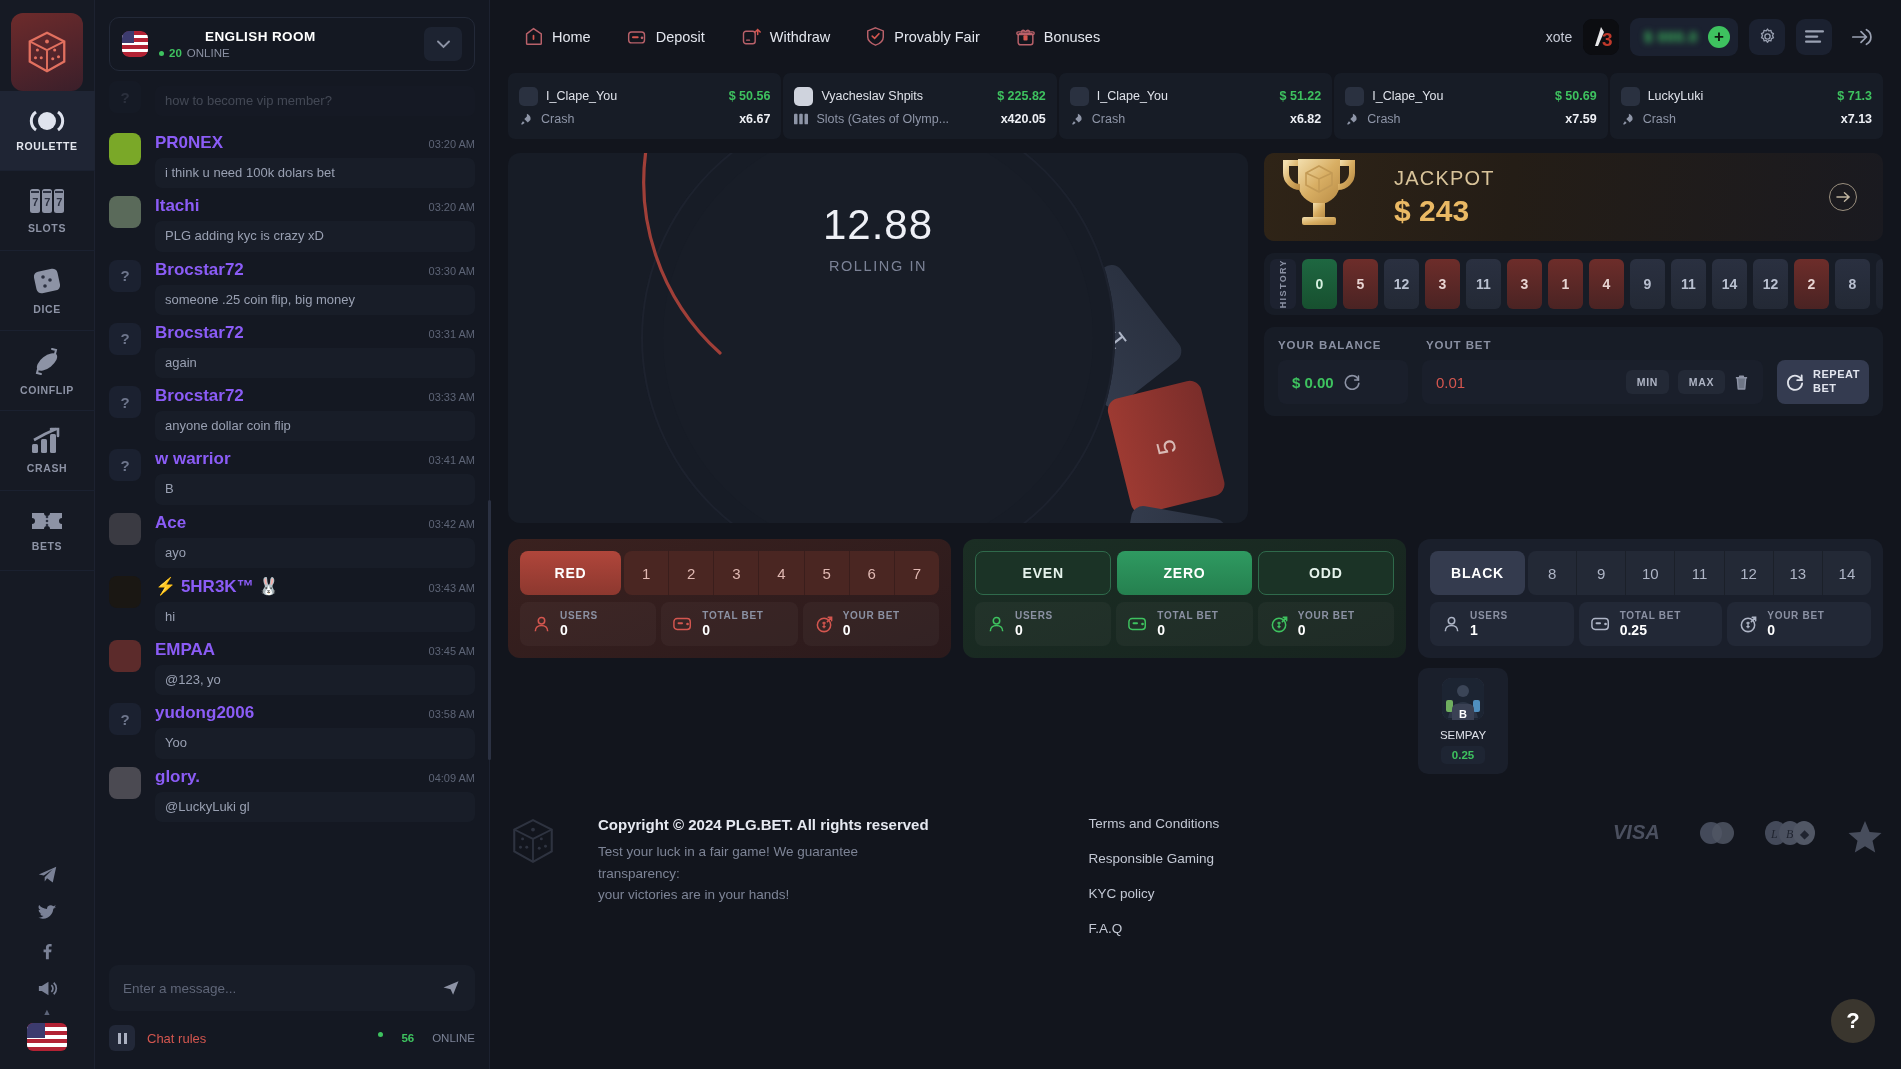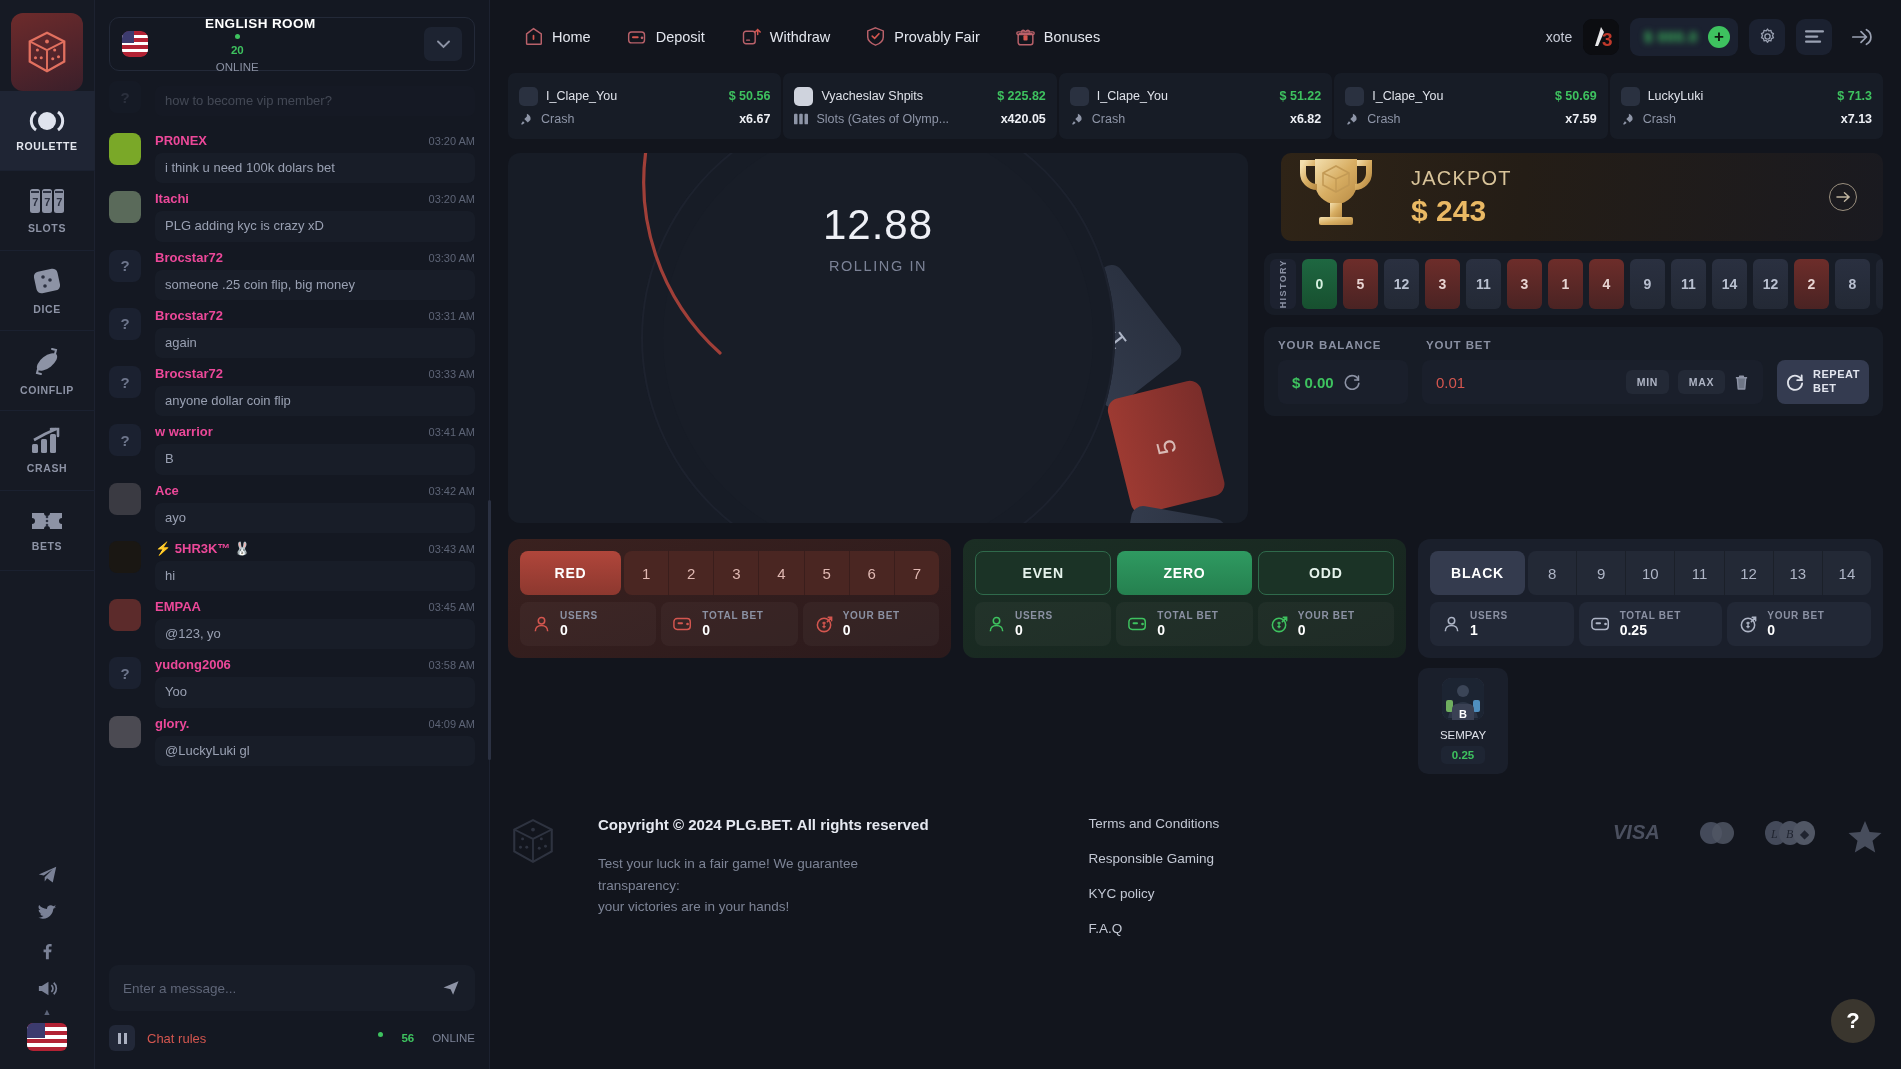--- a/index.html
+++ b/index.html
@@ -49,36 +49,36 @@
     width: 395px; flex-shrink: 0; background: #141822;
     display:flex; flex-direction:column; border-right:1px solid #1d2230;
     position: relative;
   }
   .room-head {
     margin: 17px 14px 0 14px; height: 54px; border:1px solid #232938;
     border-radius: 10px; display:flex; align-items:center; padding: 0 12px; gap:11px;
   }
   .room-flag { width: 26px; height: 26px; border-radius: 7px; overflow:hidden; flex-shrink:0; }
   .room-name { font-size: 13.5px; font-weight: bold; color:#fff; letter-spacing:.4px;margin-left:46px; }
-  .room-sub { font-size: 11.5px; color:#8a90a2; margin-top:3px; display:flex; align-items:center; gap:5px;flex-direction:column; }
+  .room-sub { font-size: 11.5px; color:#8a90a2; margin-top:3px; display:flex; align-items:center; gap:5px; }
   .dot-on { width:5px; height:5px; border-radius:50%; background:#3ec25f; display:inline-block;}
   .room-sub b { color:#3ec25f; font-weight:bold; }
   .room-caret {
     margin-left:auto; width:38px; height:34px; border-radius:7px; background:#1d2331;
     display:flex; align-items:center; justify-content:center; cursor:pointer; color:#7b melhor;
   }
   .msgs { flex:1; overflow:hidden; padding: 10px 14px 0 14px; position:relative; }
   .msg { margin-bottom: 8px; position: relative; padding-left: 46px; min-height: 44px;}
   .msg .av {
     position:absolute; left:0; top:0; width:32px; height:32px; border-radius:8px;
     overflow:hidden; display:flex; align-items:center; justify-content:center;
     font-size:15px; color:#6e768c; background:#1b2130; font-weight:bold;
   }
   .msg .row1 { display:flex; align-items:baseline; }
-  .msg .nick { font-size:13px; font-weight:bold; color:#ec4899; }
+  .msg .nick { font-size:17px; font-weight:bold; color:#8b5cf6; }
   .msg .time { margin-left:auto; font-size:11px; color:#5d6476; }
   .msg .body {
     margin-top:5px; background:#181d28; border-radius:7px; padding:7px 10px;
     font-size:13px; color:#99a0b2; line-height:1.25;
   }
   .msg.faded .nick, .msg.faded .body { opacity:.35; }
   .msg.faded .av { opacity:.25; }
   .chatinput {
     margin: 6px 14px 0 14px; height:46px; background:#181d28; border-radius:9px;
     display:flex; align-items:center; padding: 0 14px;
@@ -176,21 +176,21 @@
     position:absolute; left:0; right:0; top:48px; text-align:center; z-index:6;
   }
   .ctrnum { font-size:42px; color:#eef0f6; font-weight:300; letter-spacing:1px; }
   .ctrlbl { font-size:14.5px; color:#7b8296; letter-spacing:1.6px; margin-top:9px; }
   .progarc { position:absolute; inset:0; z-index:5; }
 
   .rightcol { flex:1; display:flex; flex-direction:column; gap:12px; min-width:0; }
   .jackpot {
     height:88px; border-radius:10px; position:relative; overflow:hidden;
     background: linear-gradient(95deg,#2f2417 0%,#241d16 40%,#1a1a20 100%);
-    display:flex; align-items:center; cursor:pointer;margin-left:17px;
+    display:flex; align-items:center; cursor:pointer;
   }
   .trophy { width:130px; height:88px; position:relative; flex-shrink:0; }
   .jp-t { font-size:20px; color:#d9c49a; letter-spacing:1.2px; }
   .jp-v { font-size:30px; color:#eab964; font-weight:bold; margin-top:4px; }
   .jp-arrow {
     margin-left:auto; margin-right:26px; width:28px; height:28px; border-radius:50%;
     border:1.5px solid #9a8f7e; display:flex; align-items:center; justify-content:center;
     color:#bfb49f; font-size:14px;
   }
   .histwrap {
@@ -286,21 +286,21 @@
     font-size:11px; font-weight:bold; color:#fff;
   }
   .pc-name { font-size:11.5px; color:#dfe2ea; margin-top:4px; }
   .pc-amt { font-size:11.5px; color:#3ec25f; font-weight:bold; background:#1e2533;
             border-radius:5px; padding:3px 11px; }
 
   
   .footer { display:flex; padding: 42px 18px 0 18px; gap:40px; }
   .fdice { width:50px; height:50px; flex-shrink:0; opacity:.5; }
   .fcopy { font-size:15px; font-weight:bold; color:#e6e9f1; }
-  .fsub { font-size:13.5px; color:#7d8496; line-height:1.6; margin-top:20px; max-width:330px; }
+  .fsub { font-size:13.5px; color:#7d8496; line-height:1.6; margin-top:8px; max-width:330px; }
   .flinks { display:flex; flex-direction:column; gap:20px; margin-left:120px; }
   .flink { font-size:13.5px; color:#c3c8d4; cursor:pointer; }
   .fpay { margin-left:auto; display:flex; align-items:flex-start; gap:24px; padding-top:4px; opacity:.55;}
   .helpfab {
     position:absolute; right:26px; bottom:26px; width:44px; height:44px; border-radius:50%;
     background:#3a362e; display:flex; align-items:center; justify-content:center;
     color:#fff; font-size:22px; font-weight:bold; cursor:pointer;
   }
 </style>
 </head>

